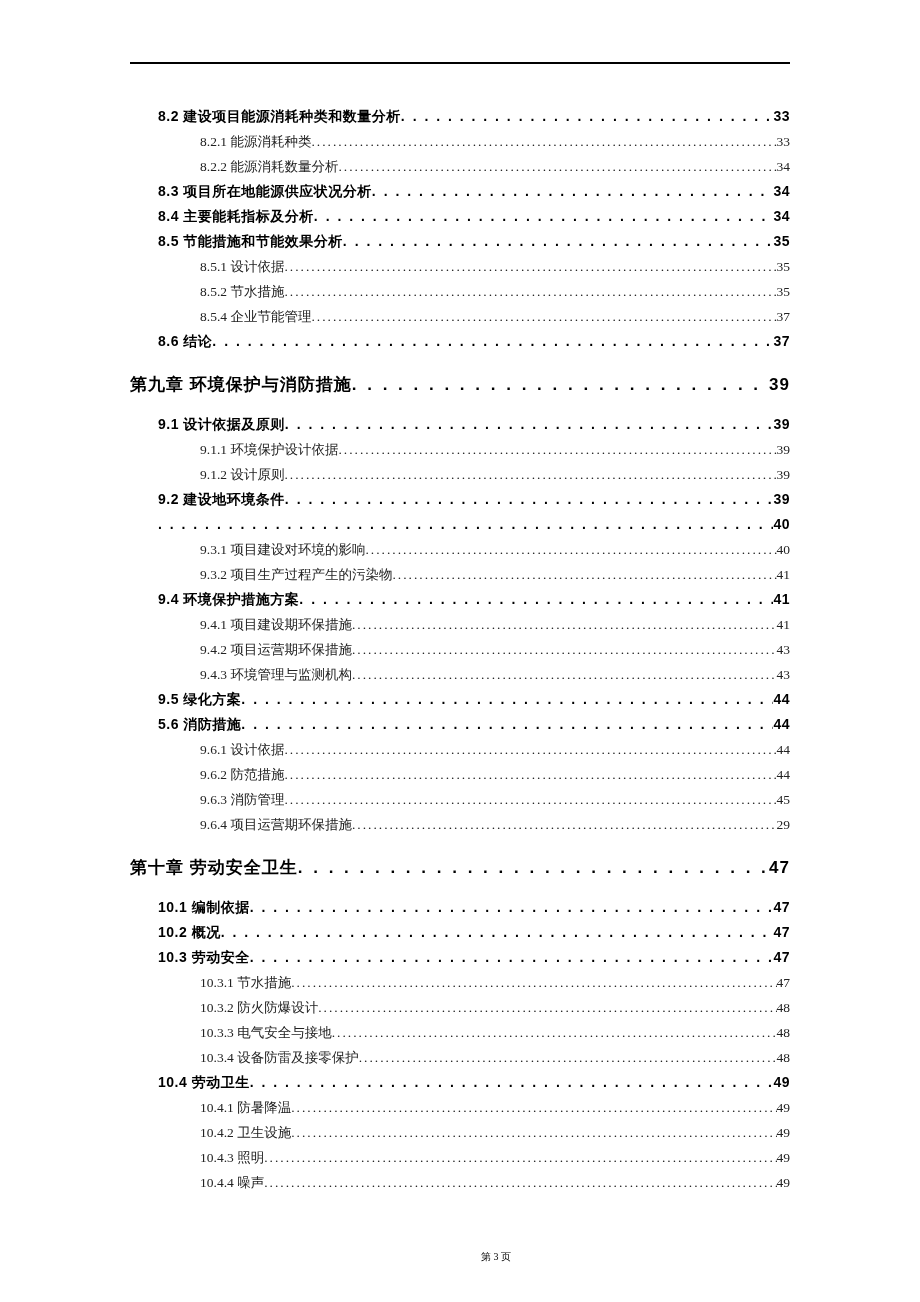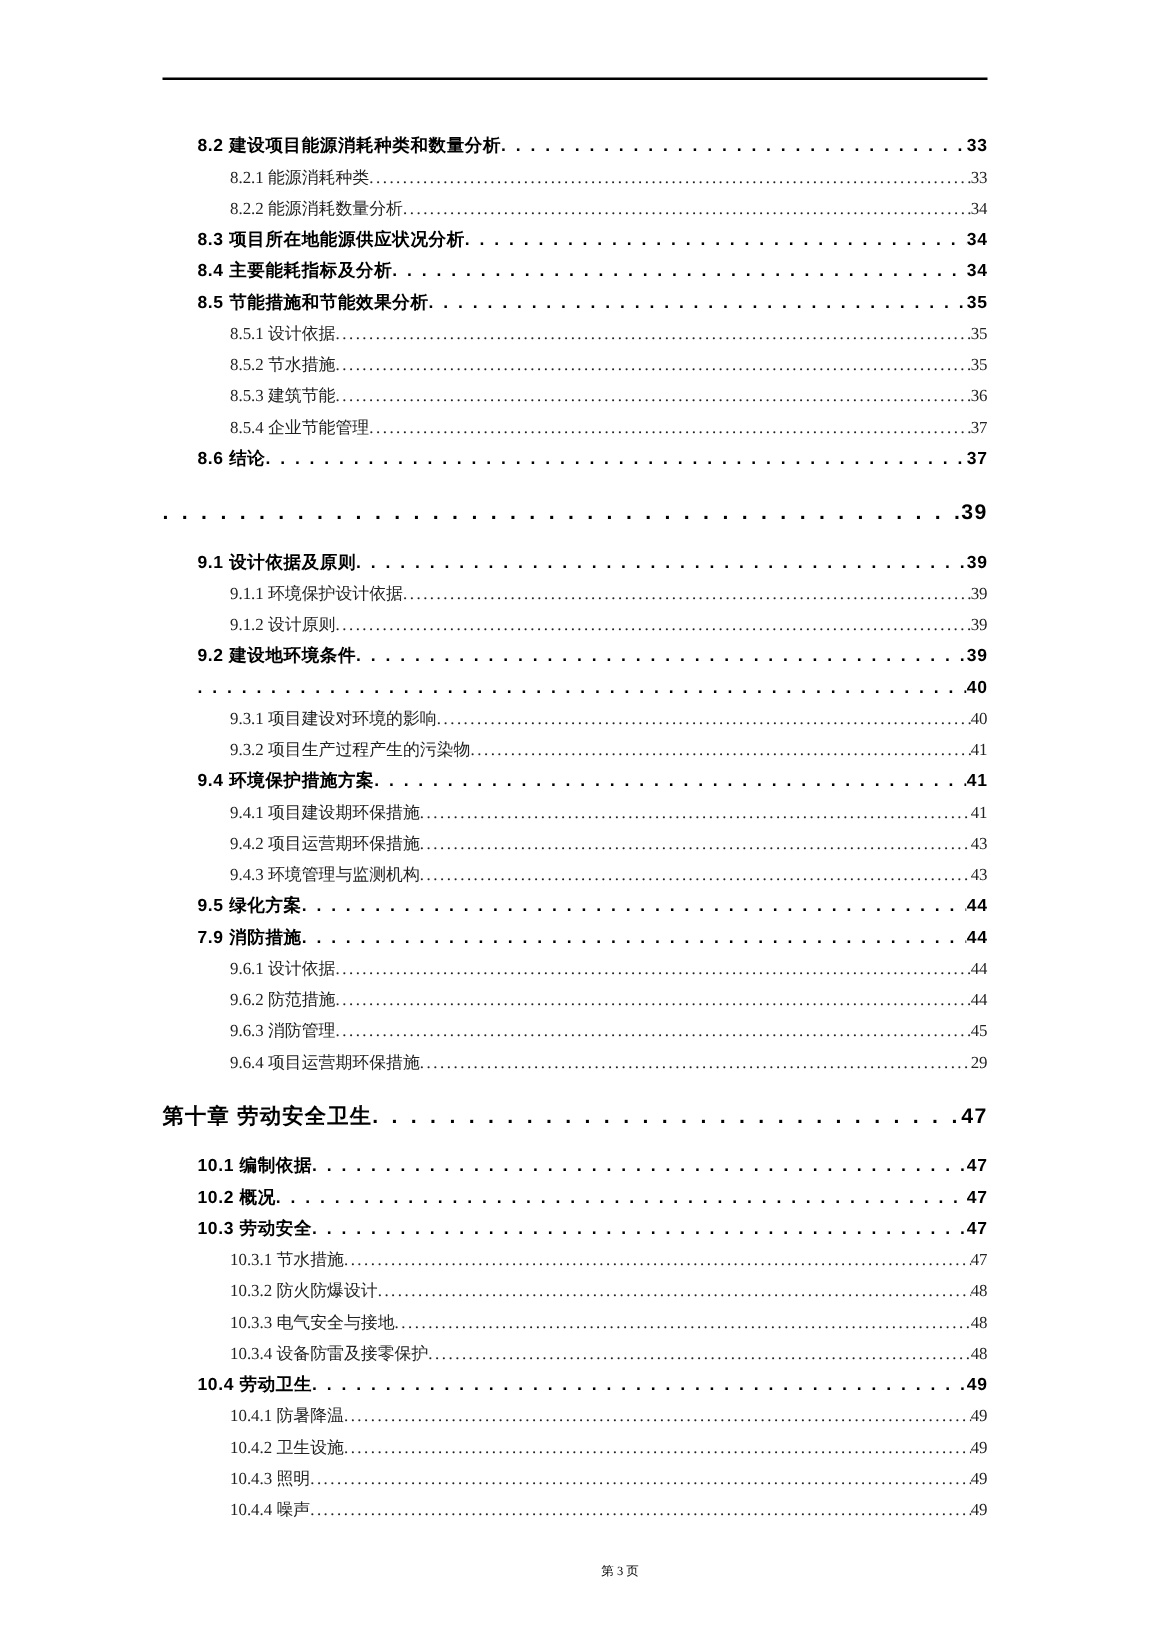--- a/index.html
+++ b/index.html
@@ -46,21 +46,21 @@
     line-height: 25px;
     letter-spacing: 0.5px;
   }
   .lvl2 .toc-dots::before {
     content: ". . . . . . . . . . . . . . . . . . . . . . . . . . . . . . . . . . . . . . . . . . . . . . . . . . . . . . . . . . . . . . . . . . . . . . . . . . . . . . . . . . . . . . . . . . . . . . . . . . . .";
   }
   
   .lvl3 {
     font-family: "SimSun", "宋体", serif;
     font-size: 13.5px;
-    margin-left: 54px;
+    margin-left: 70px;
     line-height: 25px;
     color: #222;
   }
   .lvl3 .toc-dots::before {
     content: "..........................................................................................................................................................................................................";
   }
   
   .lvl1 {
     font-family: "SimHei", "黑体", sans-serif;
     font-weight: bold;
@@ -124,35 +124,31 @@
         <span class="toc-text">8.5.1 设计依据</span>
         <span class="toc-dots"></span>
         <span class="toc-page">35</span>
       </div>
       <div class="toc-line lvl3">
         <span class="toc-text">8.5.2 节水措施</span>
         <span class="toc-dots"></span>
         <span class="toc-page">35</span>
       </div>
       <div class="toc-line lvl3">
-        <span class="toc-text">8.5.3 建筑节能</span>
-        <span class="toc-dots"></span>
-        <span class="toc-page">36</span>
-      </div>
-      <div class="toc-line lvl3">
         <span class="toc-text">8.5.4 企业节能管理</span>
         <span class="toc-dots"></span>
         <span class="toc-page">37</span>
       </div>
       <div class="toc-line lvl2">
         <span class="toc-text">8.6 结论</span>
         <span class="toc-dots"></span>
         <span class="toc-page">37</span>
       </div>
       <div class="toc-line lvl1">
+        <span class="toc-text">第九章  环境保护与消防措施</span>
         <span class="toc-dots"></span>
         <span class="toc-page">39</span>
       </div>
       <div class="toc-line lvl2">
         <span class="toc-text">9.1 设计依据及原则</span>
         <span class="toc-dots"></span>
         <span class="toc-page">39</span>
       </div>
       <div class="toc-line lvl3">
         <span class="toc-text">9.1.1 环境保护设计依据</span>
@@ -202,21 +198,21 @@
         <span class="toc-text">9.4.3  环境管理与监测机构</span>
         <span class="toc-dots"></span>
         <span class="toc-page">43</span>
       </div>
       <div class="toc-line lvl2">
         <span class="toc-text">9.5 绿化方案</span>
         <span class="toc-dots"></span>
         <span class="toc-page">44</span>
       </div>
       <div class="toc-line lvl2">
-        <span class="toc-text">7.9 消防措施</span>
+        <span class="toc-text">5.6 消防措施</span>
         <span class="toc-dots"></span>
         <span class="toc-page">44</span>
       </div>
       <div class="toc-line lvl3">
         <span class="toc-text">9.6.1 设计依据</span>
         <span class="toc-dots"></span>
         <span class="toc-page">44</span>
       </div>
       <div class="toc-line lvl3">
         <span class="toc-text">9.6.2 防范措施</span>

